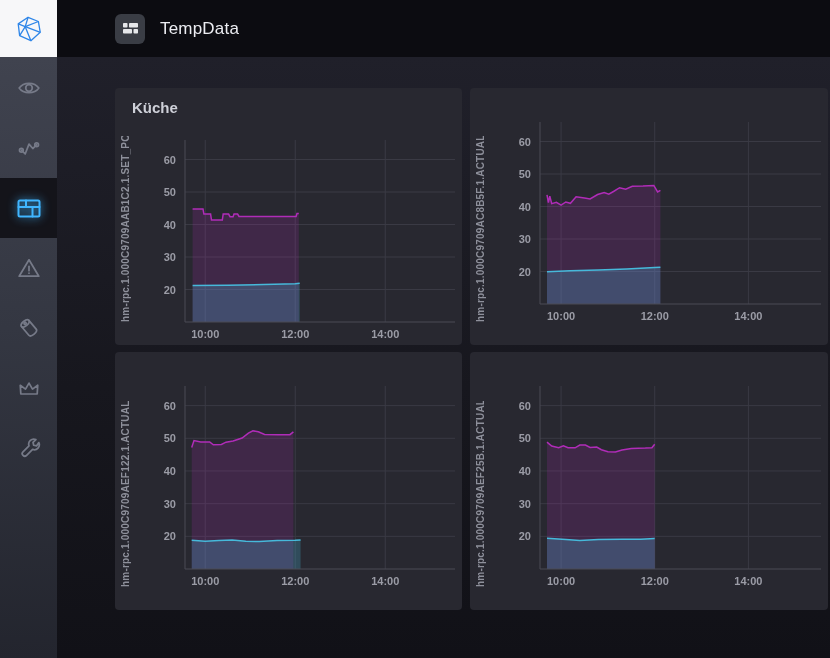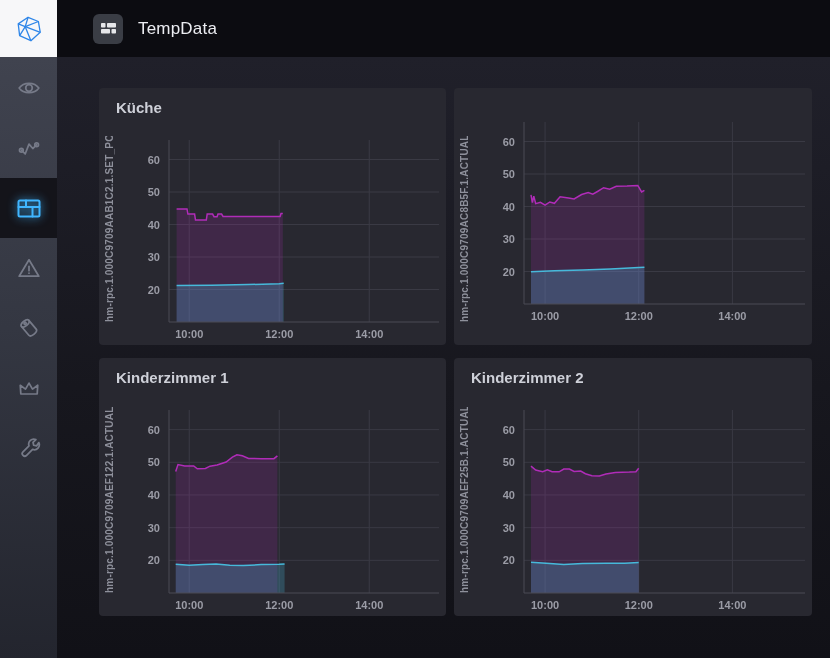--- a/index.html
+++ b/index.html
@@ -15,21 +15,21 @@
   .logo-tile{
     position:absolute;left:0;top:0;width:57px;height:57px;
     background:#f7f7f9;display:flex;align-items:center;justify-content:center;
     cursor:pointer;z-index:3;
   }
 
   
   .header{
     position:absolute;left:57px;top:0;width:773px;height:57px;
     background:#0c0c11;display:flex;align-items:center;
-    padding-left:36px;box-sizing:border-box;z-index:2;
+    padding-left:58px;box-sizing:border-box;z-index:2;
   }
   .dash-tile{
     width:30px;height:30px;border-radius:6px;background:#3a3d45;
     display:flex;align-items:center;justify-content:center;margin-right:15px;
   }
   .header-title{font-size:17px;font-weight:500;color:#ecedf2;letter-spacing:.2px;}
 
   
   .sidebar{
     position:absolute;left:0;top:57px;width:57px;height:601px;
@@ -43,23 +43,23 @@
   .nav-item svg{stroke:#767a88;fill:none;stroke-width:1.6;stroke-linecap:round;stroke-linejoin:round;}
   .nav-item.active{background:#14141a;}
   .nav-item.active svg{stroke:none;filter:drop-shadow(0 0 5px rgba(64,182,255,.95));}
 
   
   .content{
     position:absolute;left:57px;top:57px;width:773px;height:601px;
     background:linear-gradient(#20202a 0%,#17171e 55%,#111117 100%);
   }
   .grid{
-    position:absolute;left:42px;top:31px;
+    position:absolute;left:58px;top:31px;
     display:grid;grid-template-columns:347px 358px;grid-template-rows:257px 258px;
-    gap:13px 8px;
+    gap:7px 8px;
   }
   .panel{
     background:#282830;border-radius:4px;position:relative;
     display:flex;flex-direction:column;overflow:hidden;
   }
   .panel-title{
     height:36px;box-sizing:border-box;padding:11px 17px 0;
     font-size:15px;font-weight:700;color:#ced0d8;cursor:move;
   }
   .chart-wrap{position:relative;flex:1;}
@@ -223,21 +223,20 @@
               <polygon points="77.0,198.0 77.0,165.8 100.4,164.8 128.5,163.9 156.6,162.9 184.7,161.6 190.4,161.3 190.4,198.0" fill="#46b9da" fill-opacity="0.25"></polygon>
               <polyline points="77.0,165.8 100.4,164.8 128.5,163.9 156.6,162.9 184.7,161.6 190.4,161.3" fill="none" stroke="#46b9da" stroke-width="1.5"></polyline>
               <line x1="70" y1="16" x2="70" y2="198" stroke="#4a4a54"></line>
               <line x1="70" y1="198" x2="351" y2="198" stroke="#4a4a54"></line>
             </svg>
           <div class="ylabel">hm-rpc.1.000C9709AC8B5F.1.ACTUAL...</div>
         </div>
       </div>
 
       <div class="panel">
-        <div class="panel-title">Kinderzimmer 1</div>
         <div class="chart-wrap">
           <svg class="chart" viewBox="0 0 347 222">
               <line x1="90.24999999999997" y1="16" x2="90.24999999999997" y2="199" stroke="#3a3a44"></line>
               <text x="90.24999999999997" y="215" text-anchor="middle">10:00</text>
               <line x1="180.24999999999997" y1="16" x2="180.24999999999997" y2="199" stroke="#3a3a44"></line>
               <text x="180.24999999999997" y="215" text-anchor="middle">12:00</text>
               <line x1="270.25" y1="16" x2="270.25" y2="199" stroke="#3a3a44"></line>
               <text x="270.25" y="215" text-anchor="middle">14:00</text>
               <line x1="70" y1="166.32142857142856" x2="340" y2="166.32142857142856" stroke="#3a3a44"></line>
               <text x="61" y="170.32142857142856" text-anchor="end">20</text>
@@ -254,21 +253,20 @@
               <polygon points="76.7,199.0 76.7,170.2 90.2,171.2 103.8,170.6 117.2,169.9 130.8,171.2 144.2,171.6 162.2,170.6 180.2,170.2 185.6,169.9 185.6,199.0" fill="#46b9da" fill-opacity="0.25"></polygon>
               <polyline points="76.7,170.2 90.2,171.2 103.8,170.6 117.2,169.9 130.8,171.2 144.2,171.6 162.2,170.6 180.2,170.2 185.6,169.9" fill="none" stroke="#46b9da" stroke-width="1.5"></polyline>
               <line x1="70" y1="16" x2="70" y2="199" stroke="#4a4a54"></line>
               <line x1="70" y1="199" x2="340" y2="199" stroke="#4a4a54"></line>
             </svg>
           <div class="ylabel">hm-rpc.1.000C9709AEF122.1.ACTUAL...</div>
         </div>
       </div>
 
       <div class="panel">
-        <div class="panel-title">Kinderzimmer 2</div>
         <div class="chart-wrap">
           <svg class="chart" viewBox="0 0 358 222">
               <line x1="91.07499999999996" y1="16" x2="91.07499999999996" y2="199" stroke="#3a3a44"></line>
               <text x="91.07499999999996" y="215" text-anchor="middle">10:00</text>
               <line x1="184.74166666666662" y1="16" x2="184.74166666666662" y2="199" stroke="#3a3a44"></line>
               <text x="184.74166666666662" y="215" text-anchor="middle">12:00</text>
               <line x1="278.4083333333333" y1="16" x2="278.4083333333333" y2="199" stroke="#3a3a44"></line>
               <text x="278.4083333333333" y="215" text-anchor="middle">14:00</text>
               <line x1="70" y1="166.32142857142856" x2="351" y2="166.32142857142856" stroke="#3a3a44"></line>
               <text x="61" y="170.32142857142856" text-anchor="end">20</text>

